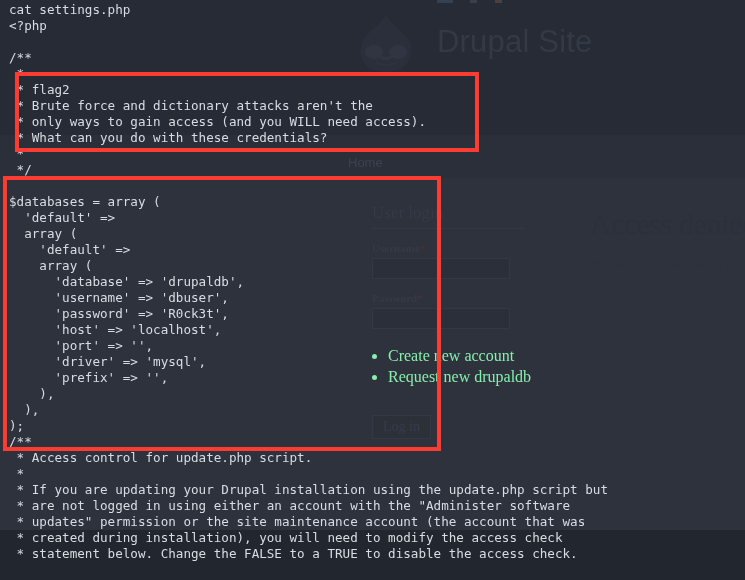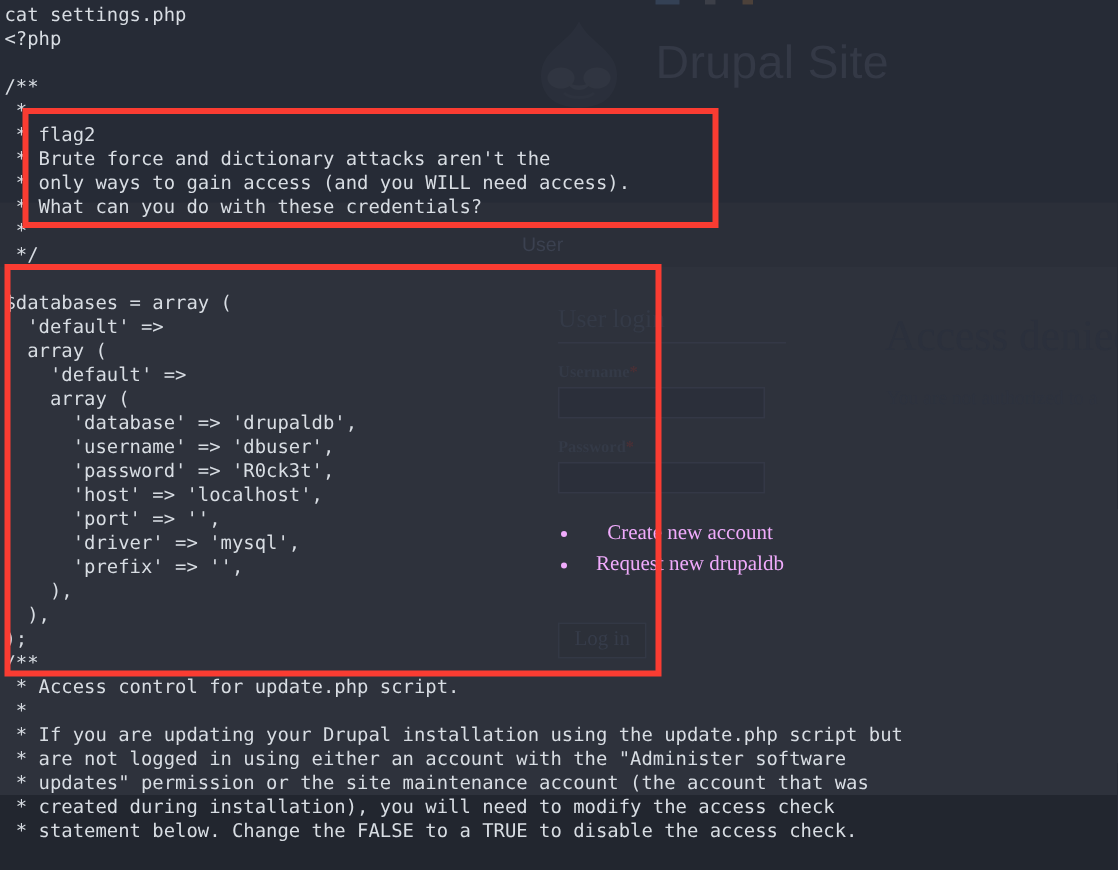--- a/index.html
+++ b/index.html
@@ -124,43 +124,42 @@
   .field-input {
     margin-top: 4px;
     width: 138px; height: 21px;
     background: #2b2f3a;
     border: 1px solid #343846;
     box-sizing: border-box;
   }
   .login-links { margin-top: 16px; padding-left: 16px; }
   .login-links li {
     font-family: "Liberation Serif", serif;
-    font-size: 14px;
-    color: #f0abfc;
+    font-size: 16px;
+    color: #86efac;
     line-height: 21px;
     list-style: disc;
-    text-align: center;
   }
   .login-btn {
     margin-top: 12px;
     display: inline-block;
     padding: 3px 10px;
     font-family: "Liberation Serif", serif;
     font-size: 14px;
     color: #363c4a;
     background: #2c3039;
     border: 1px solid #333845;
   }
 
   
   .term {
     position: absolute;
     inset: 0;
     z-index: 3;
-    padding: 2px 0 0 3px;
+    padding: 2px 0 0 9px;
     font-family: "DejaVu Sans Mono", "Liberation Mono", monospace;
     font-size: 12.6px;
     line-height: 16px;
     color: #d8dde3;
     white-space: pre;
     pointer-events: none;
   }
   .term .line { height: 16px; }
 
   
@@ -197,21 +196,21 @@
         <path d="M34 2 C30 12 18 18 12 27 C6 36 8 50 18 56 C27 61 41 61 50 56 C60 50 62 36 56 27 C50 18 38 12 34 2 Z" fill="#2f3440"></path>
         <ellipse cx="22" cy="40" rx="9" ry="7" fill="#3b404c"></ellipse>
         <ellipse cx="46" cy="40" rx="9" ry="7" fill="#3b404c"></ellipse>
         <path d="M26 42 C30 46 38 46 42 42 C40 50 28 50 26 42 Z" fill="#3b404c"></path>
         <path d="M24 50 C28 54 40 54 44 50" stroke="#343946" stroke-width="2" fill="none"></path>
       </svg>
     </div>
 
     <div class="site-title">Drupal Site</div>
 
-    <div class="nav-home">User</div>
+    <div class="nav-home">Home</div>
 
     <div class="access-denied-title">Access denied</div>
     <div class="access-denied-body">You are not authorized to a</div>
 
     <div class="login-block">
       <div class="login-heading">User login</div>
 
       <div class="field-label">
         <span>Username</span><span class="req">*</span>
       </div>

